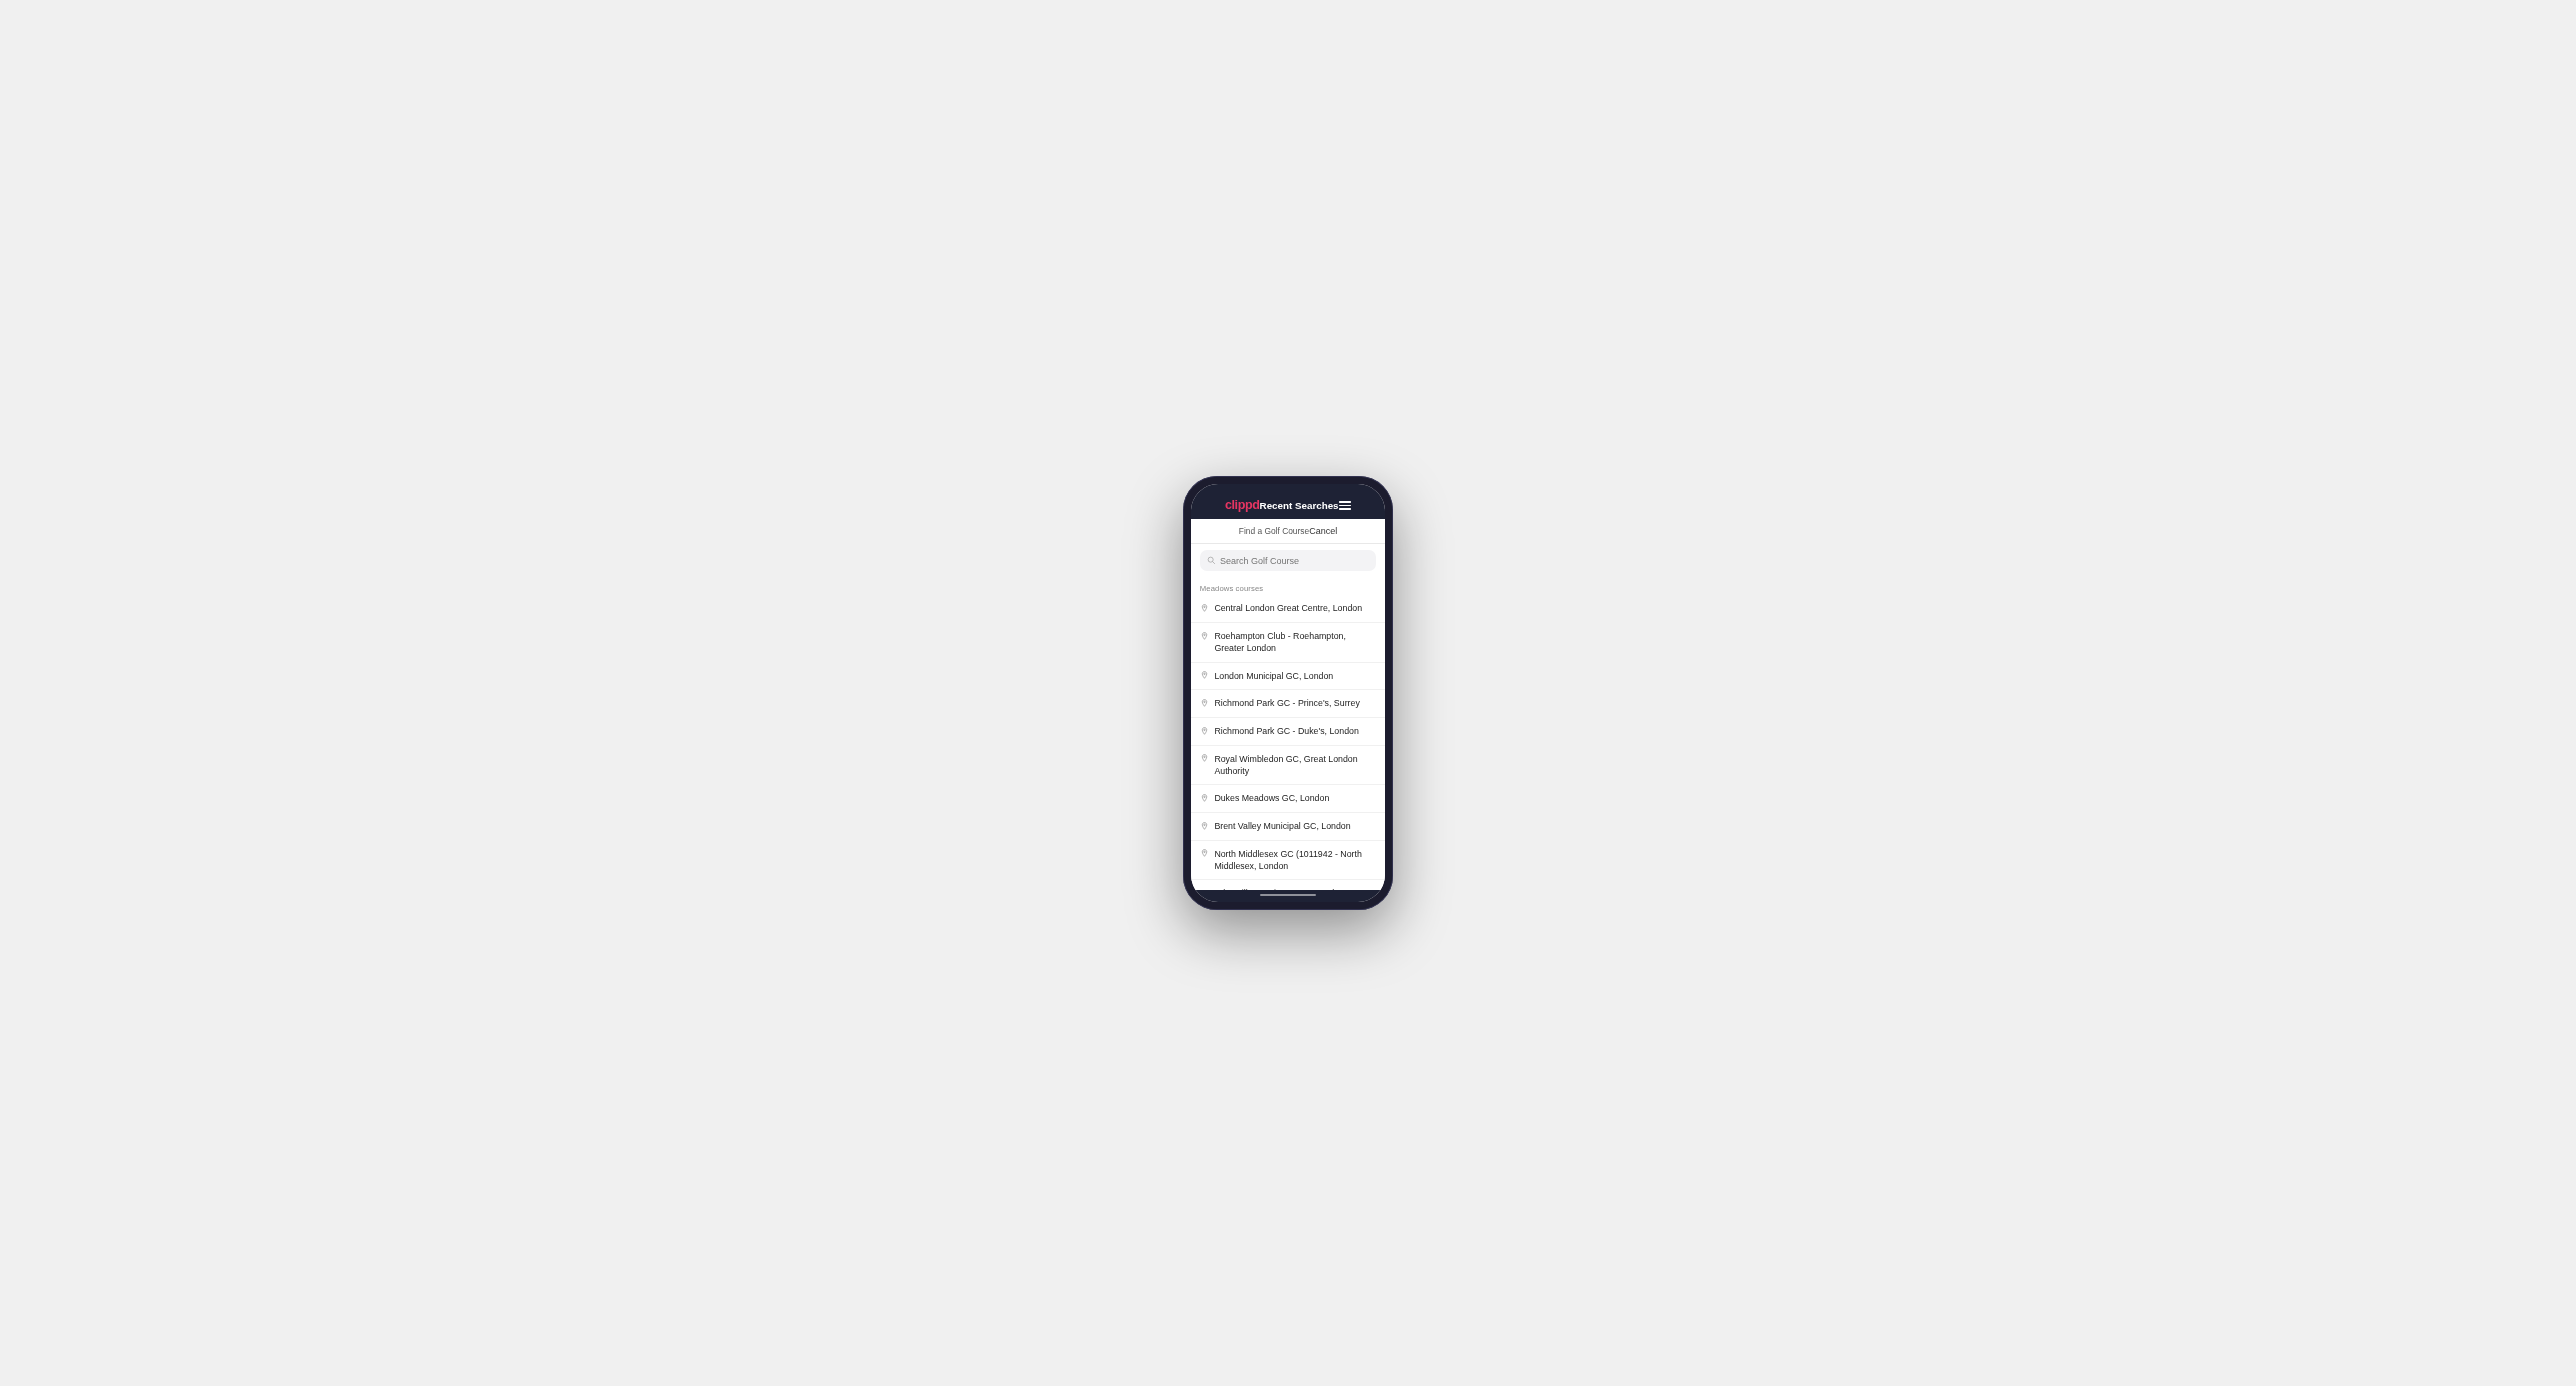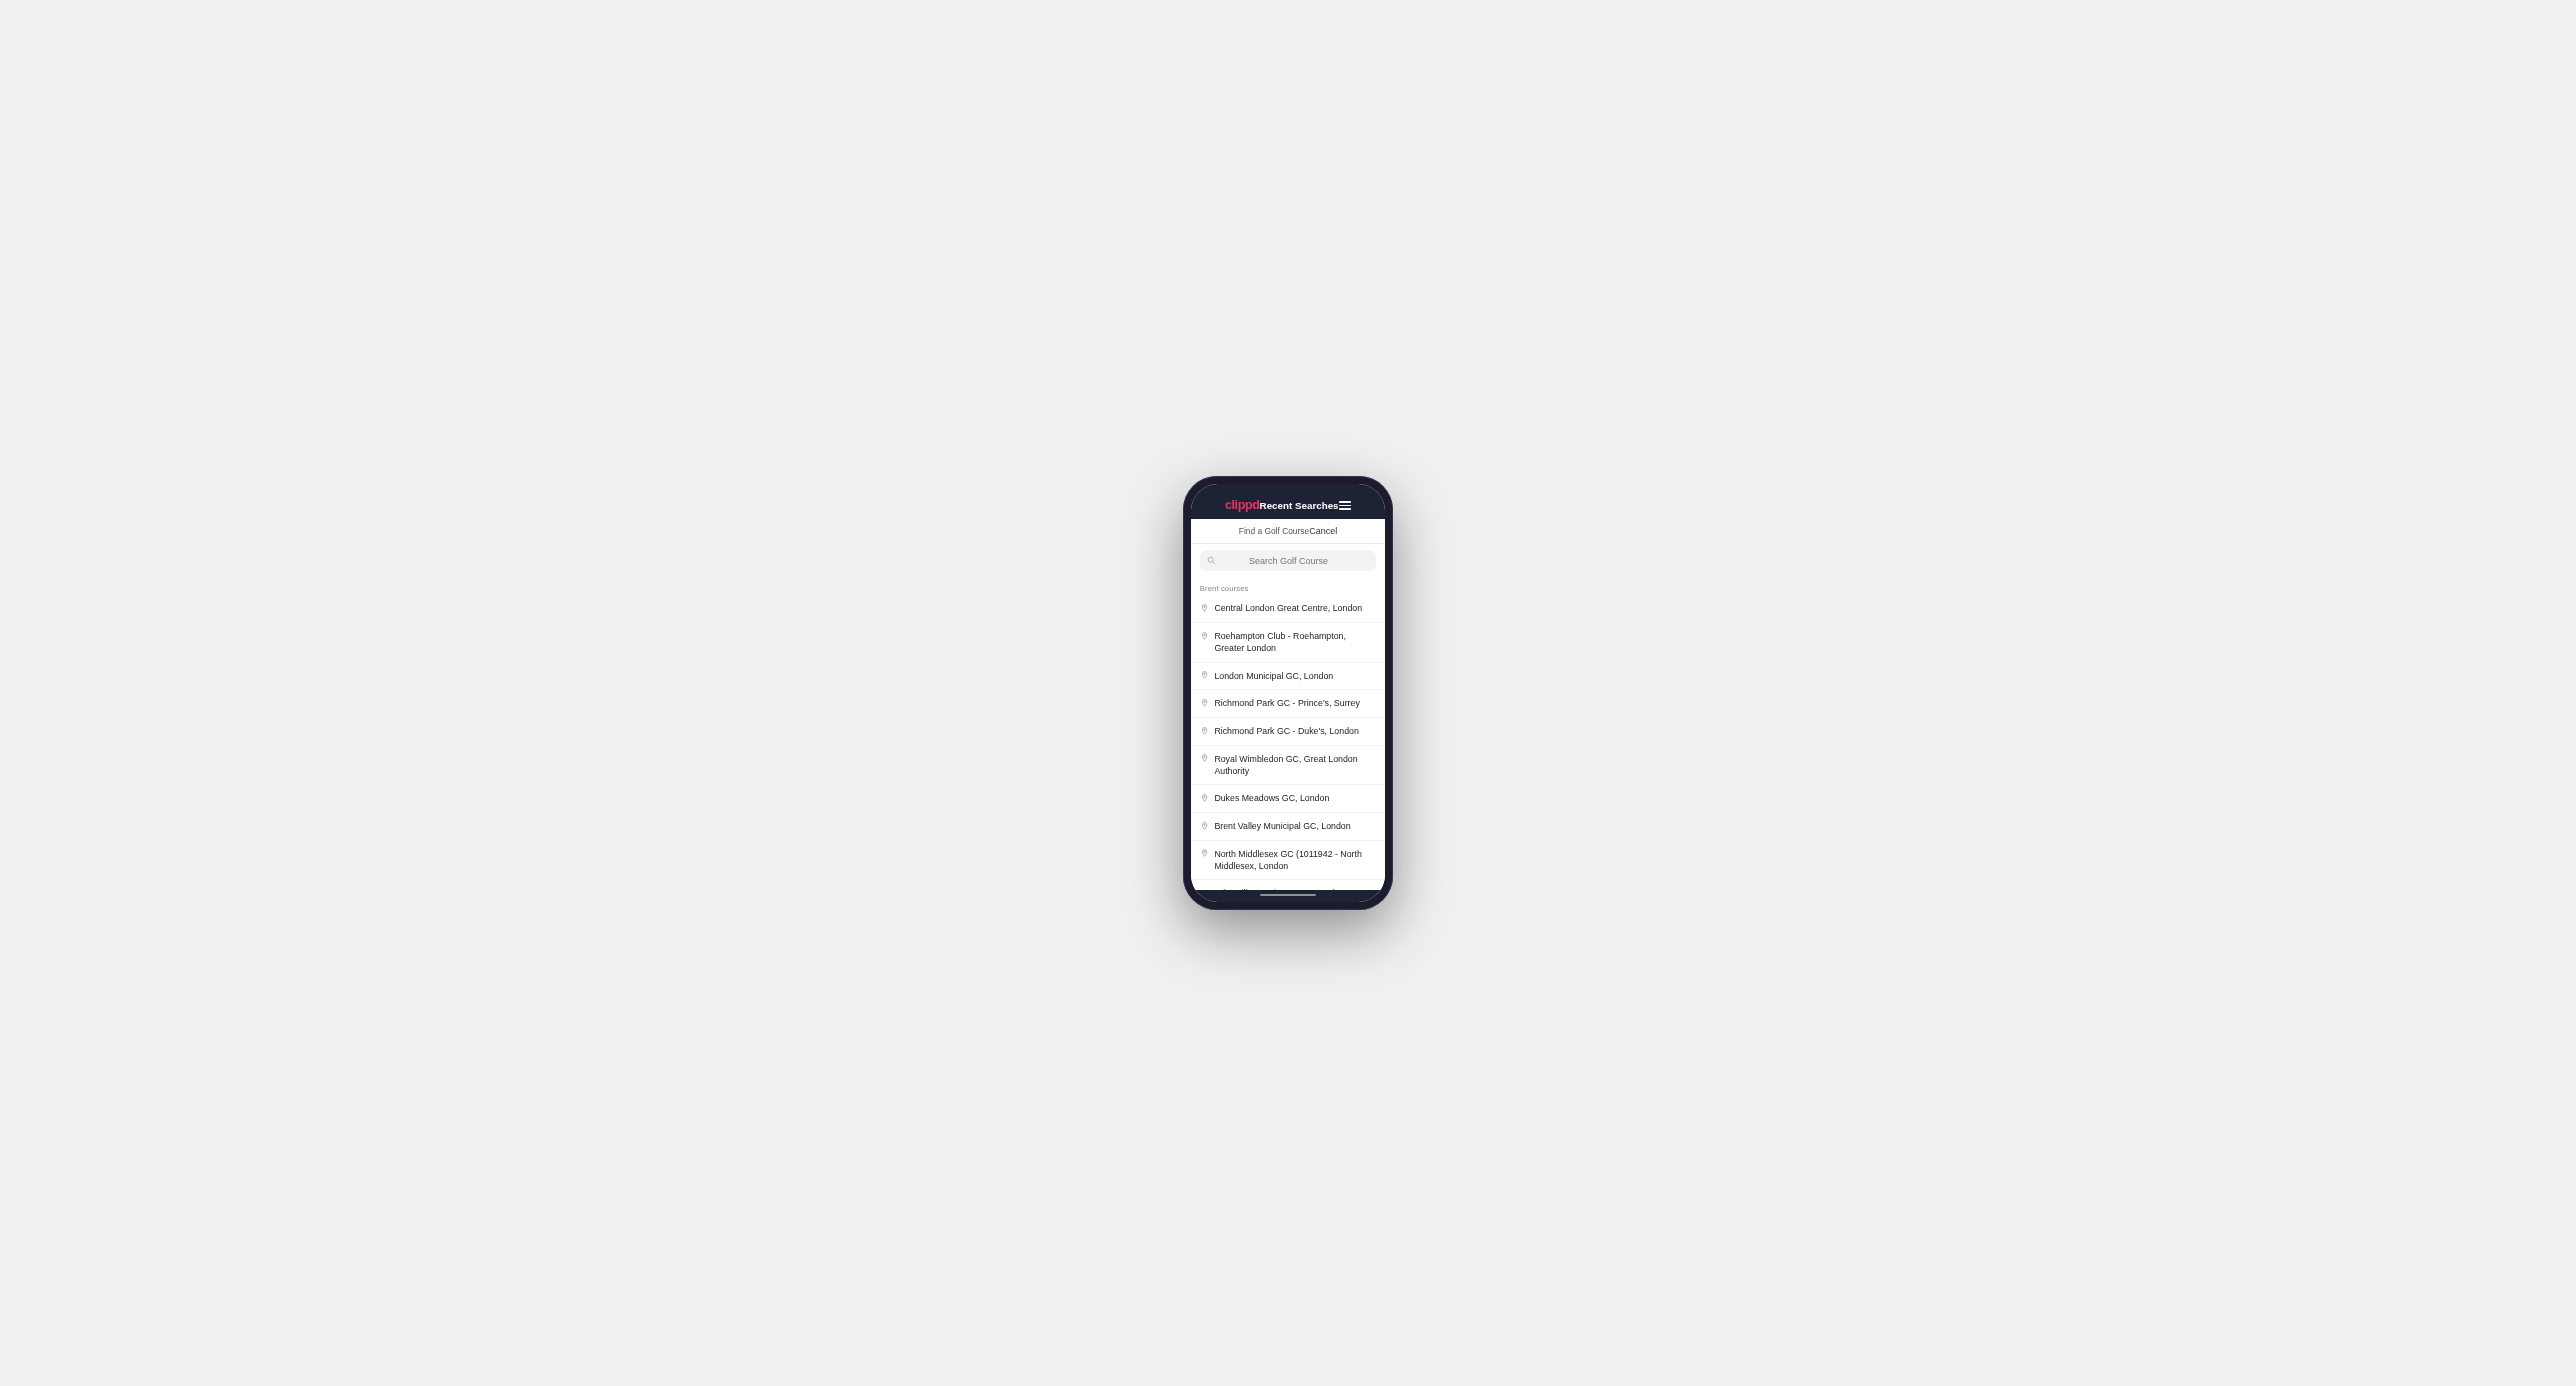--- a/index.html
+++ b/index.html
@@ -130,21 +130,20 @@
       flex-shrink: 0;
     }
 
     .search-input {
       background: transparent;
       border: none;
       outline: none;
       font-size: 9px;
       color: #aaaaaa;
       width: 100%;
-      margin-left: 29px;
     }
 
     
     .courses-section {
       flex: 1;
       overflow-y: auto;
       background: #ffffff;
     }
 
     .nearby-label {
@@ -231,21 +230,21 @@
           <svg class="search-icon-svg" viewBox="0 0 16 16" fill="none" xmlns="http://www.w3.org/2000/svg">
             <circle cx="6.5" cy="6.5" r="4.5" stroke="#aaaaaa" stroke-width="1.5"></circle>
             <line x1="9.8" y1="9.8" x2="13.5" y2="13.5" stroke="#aaaaaa" stroke-width="1.5" stroke-linecap="round"></line>
           </svg>
         </span>
         <input type="text" class="search-input" placeholder="Search Golf Course" style="">
       </div>
     </div>
 
     <div class="courses-section">
-      <div class="nearby-label">Brent courses</div>
+      <div class="nearby-label">Meadows courses</div>
 
       <div id="courses-list">
           <div class="course-item">
       <span class="pin-icon">
         <svg viewBox="0 0 16 16" fill="none" xmlns="http://www.w3.org/2000/svg">
           <path d="M8 1C5.79 1 4 2.79 4 5c0 3.25 4 8 4 8s4-4.75 4-8c0-2.21-1.79-4-4-4z" stroke="#888" stroke-width="1.2" fill="none"></path>
           <circle cx="8" cy="5" r="1.3" stroke="#888" stroke-width="1.2"></circle>
         </svg>
       </span>
       <span class="course-name">Central London Great Centre, London</span>

